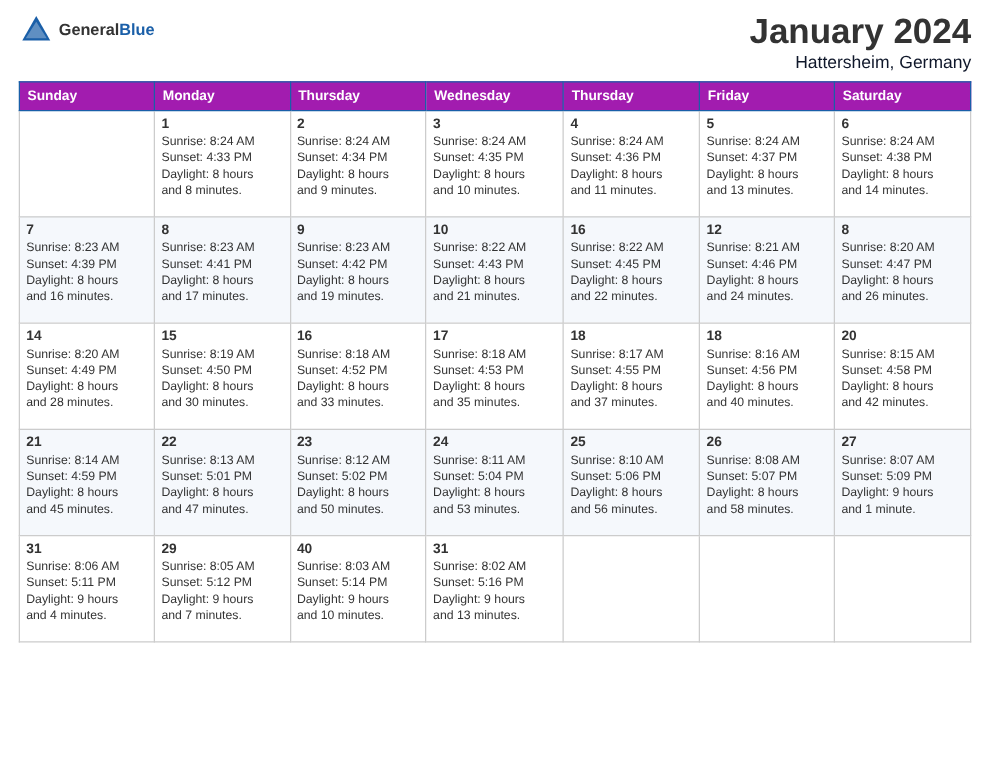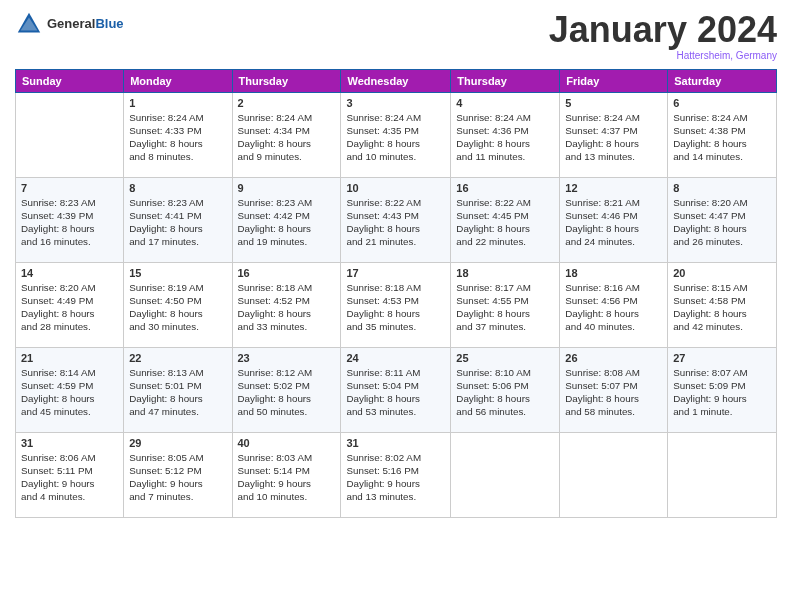--- a/index.html
+++ b/index.html
@@ -27,28 +27,28 @@
       gap: 4px;
     }
     .logo-icon {
       width: 28px;
       height: 28px;
     }
     .title-block {
       text-align: right;
     }
     .month-title {
-      font-size: 36px;
+      font-size: 28px;
       font-weight: bold;
       color: #333;
       line-height: 1.1;
     }
     .location {
-      font-size: 10px;
-      color: #8b5cf6;
+      font-size: 14px;
+      color: #0f172a;
     }
     .calendar {
       width: 100%;
       border-collapse: collapse;
       font-size: 10.5px;
     }
     .calendar th {
       background-color: #a21caf;
       color: #fff;
       text-align: left;

